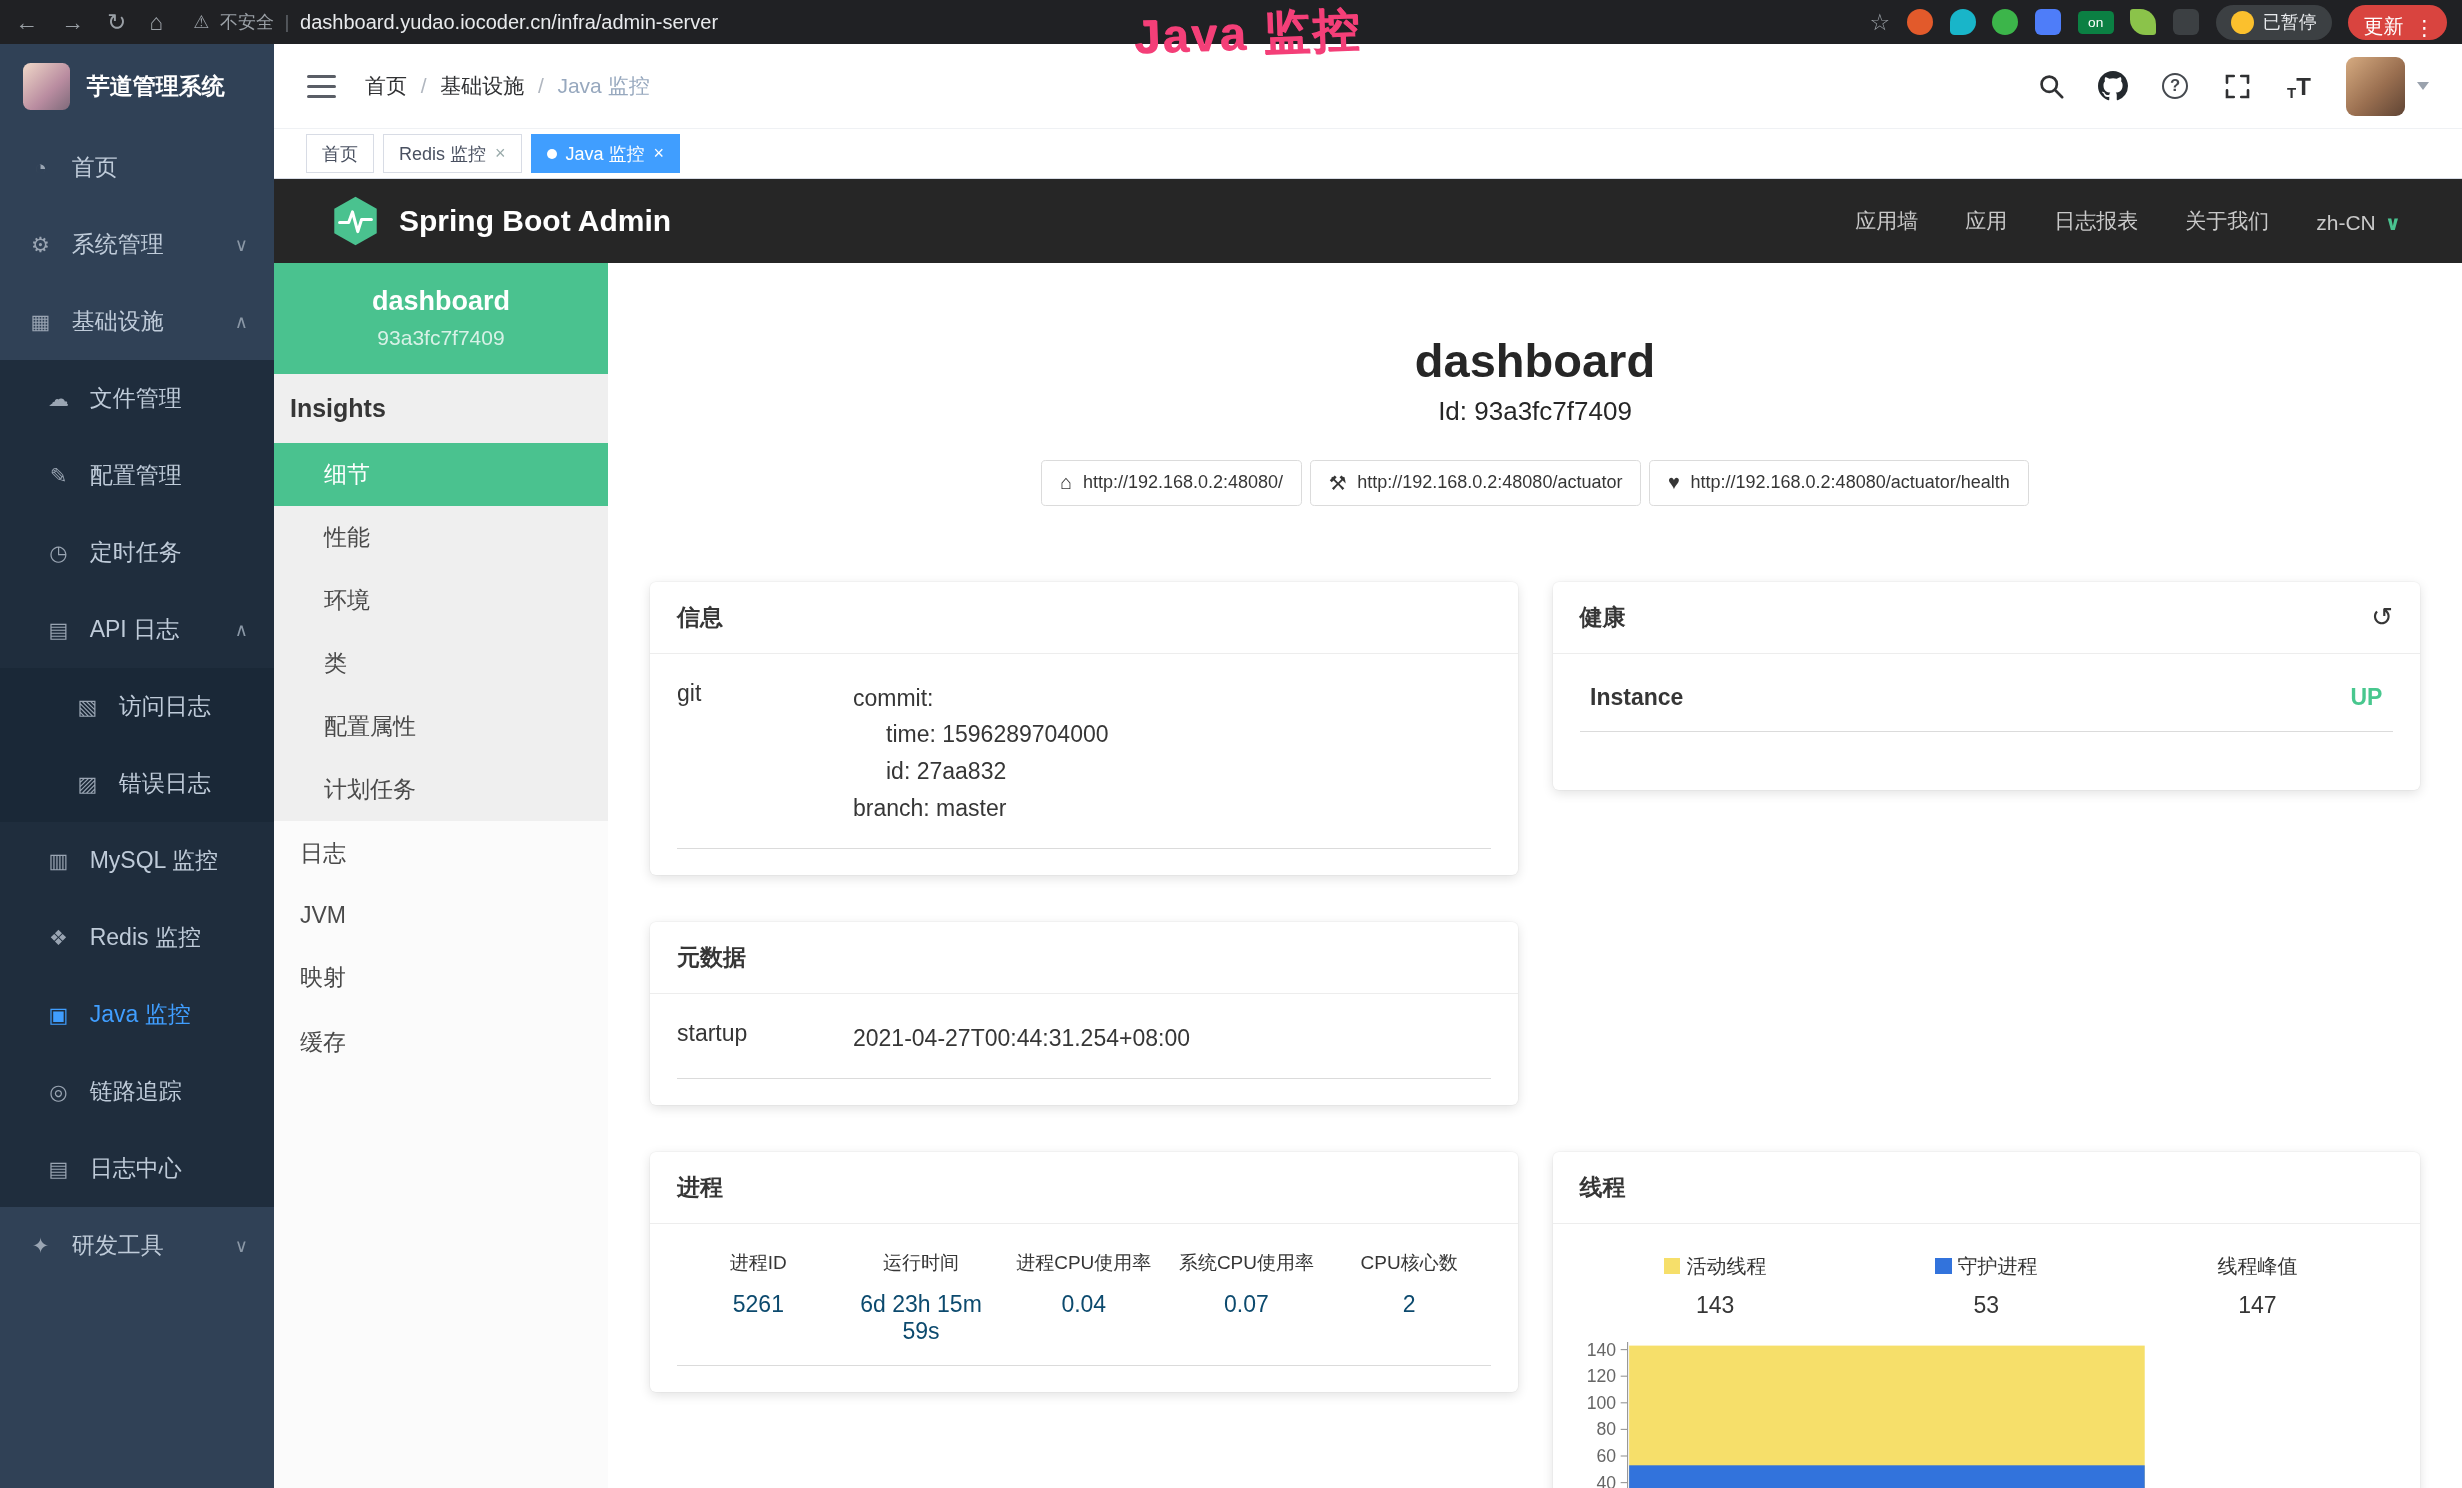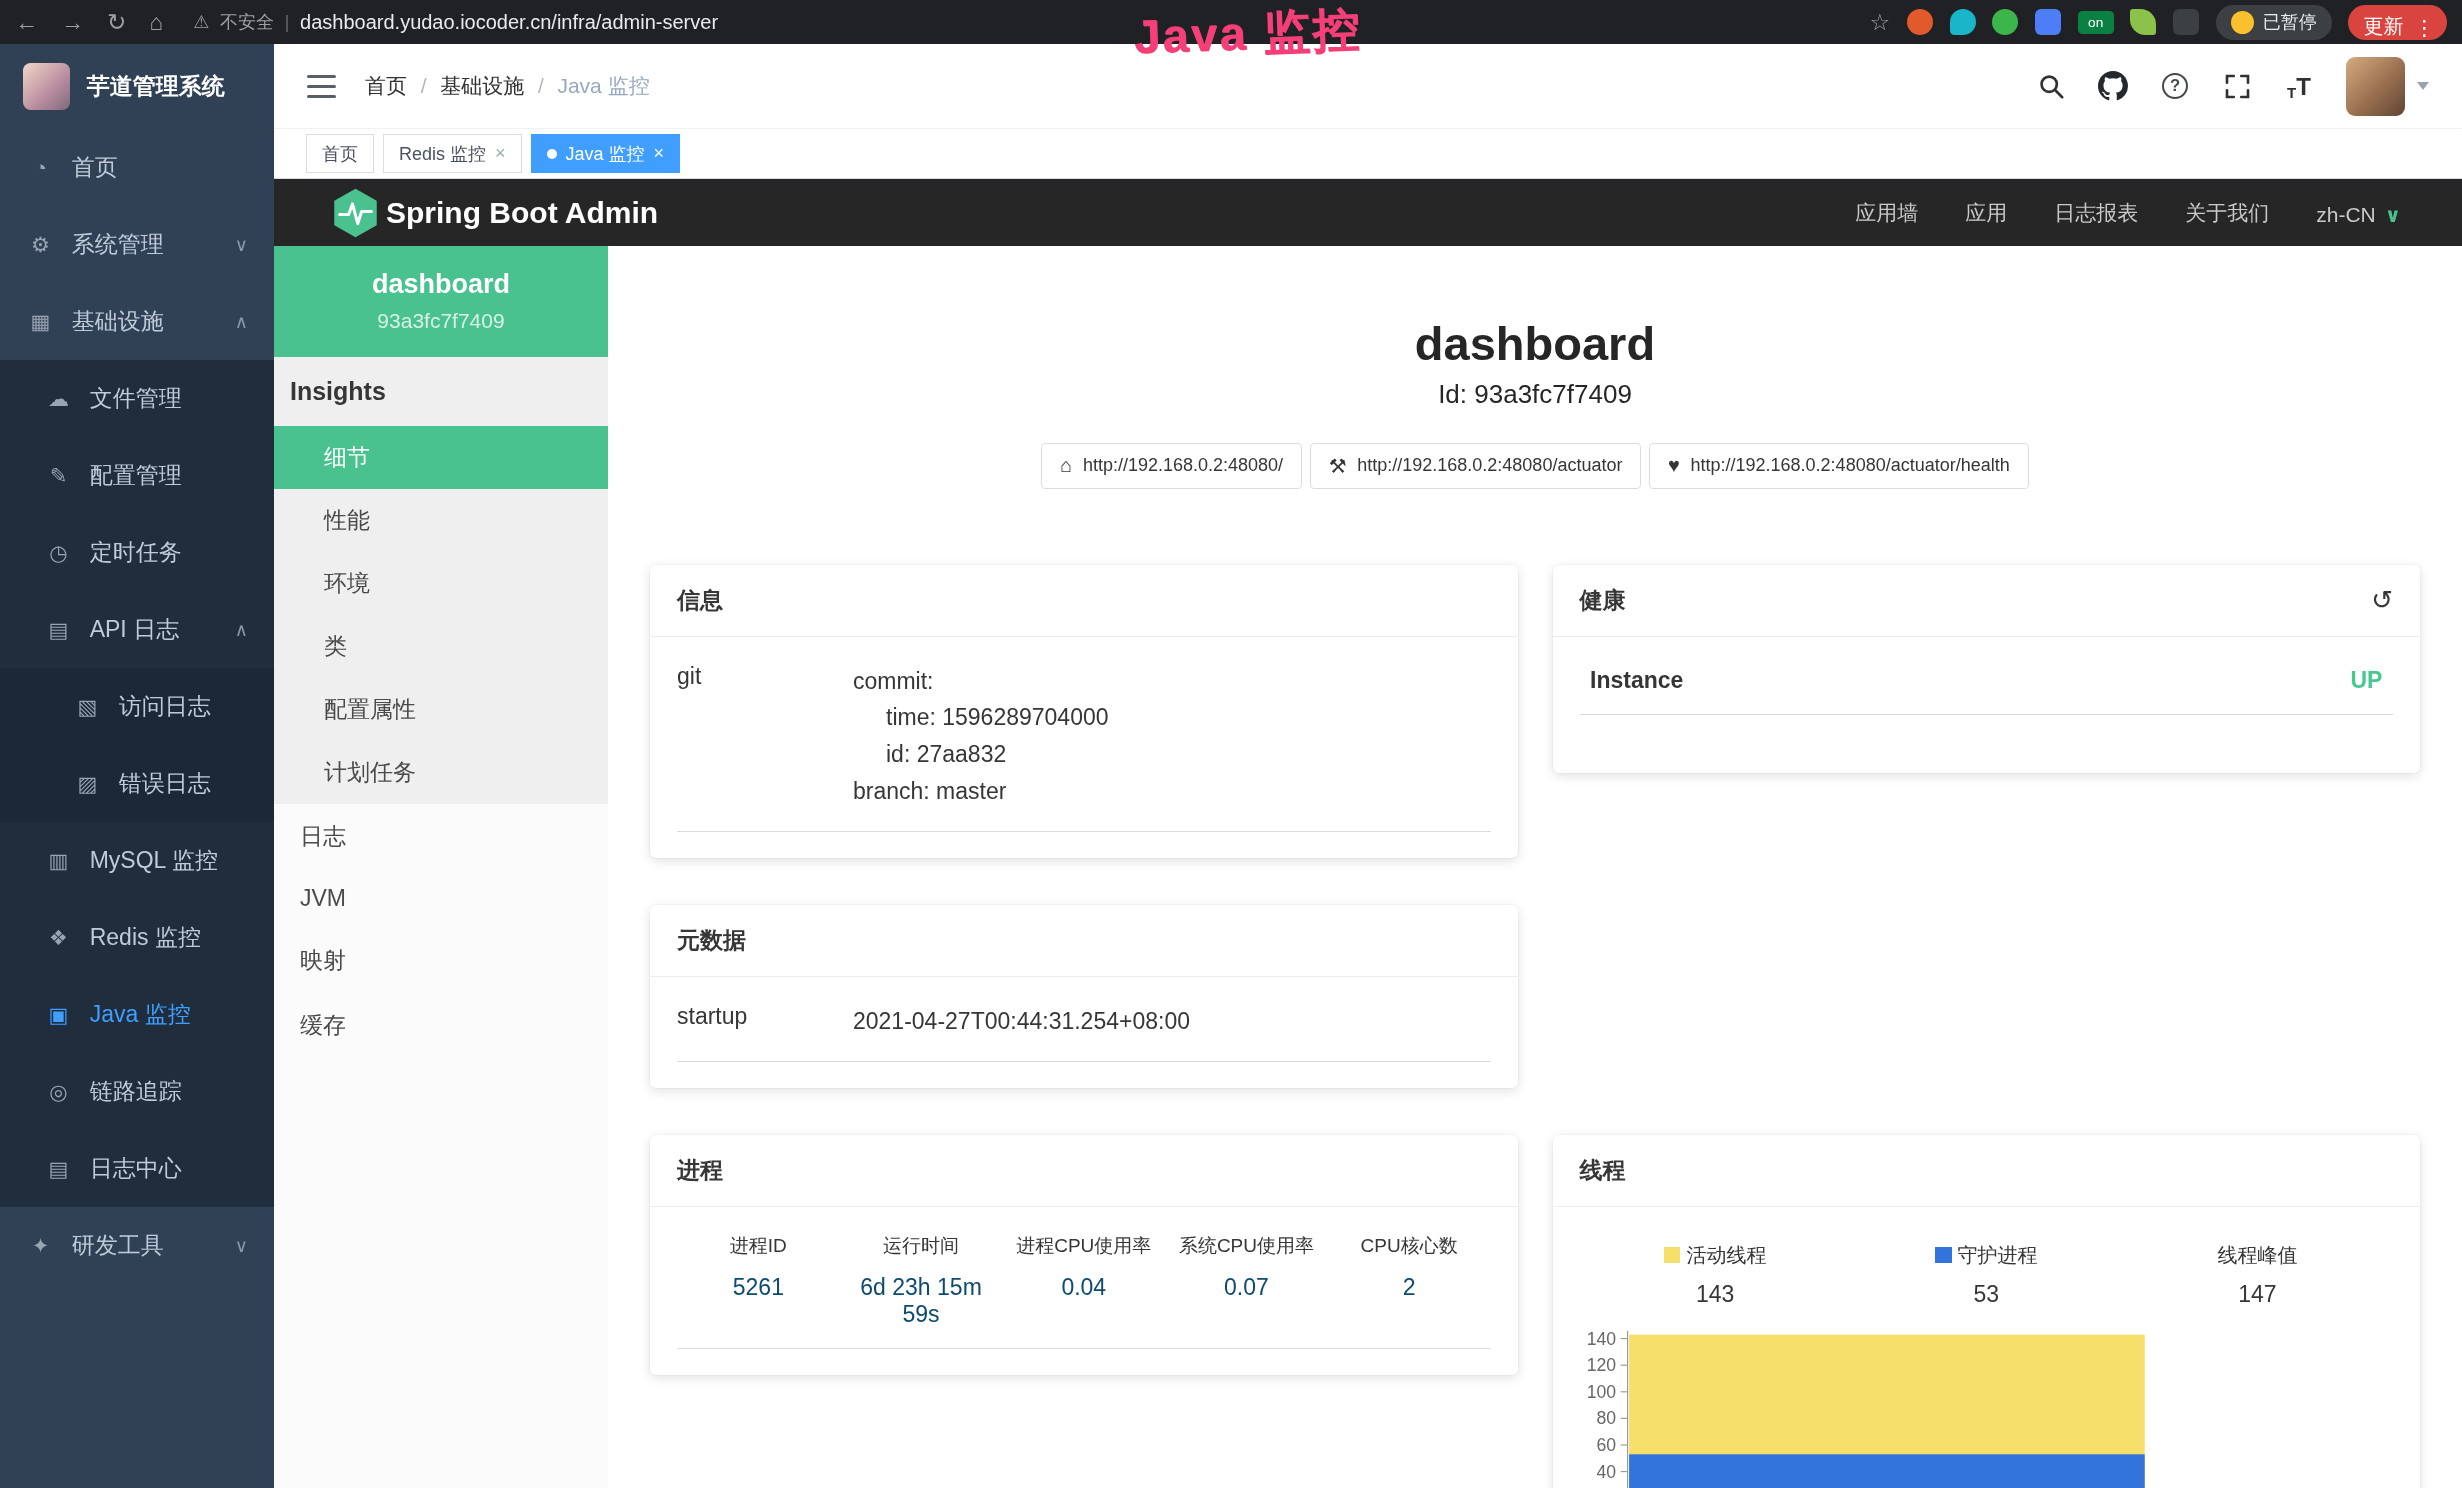--- a/index.html
+++ b/index.html
@@ -73,21 +73,21 @@
   .tabbar{height:50px;background:#fff;display:flex;align-items:center;gap:9px;padding:0 32px;
       border-bottom:0.8px solid #d8dce5;box-shadow:0 1.5px 4.6px rgba(0,0,0,.04)}
   .tab{height:39px;display:flex;align-items:center;gap:9px;padding:0 15px;border:0.8px solid #d8dce5;
       font-size:18px;color:#495060;background:#fff;cursor:pointer}
   .tab .x{font-size:18px;color:#9aa}
   .tab.active{background:var(--blue,#409eff);border-color:var(--blue,#409eff);color:#fff}
   .tab.active .x{color:#fff}
   .tab .dot{width:10px;height:10px;border-radius:50%;background:#fff;display:inline-block}
 
   
-  .sbahead{height:67px;background:#262626;display:flex;align-items:center;padding:0 61px 0 58px;gap:7px;flex-shrink:0}
+  .sbahead{height:84px;background:#262626;display:flex;align-items:center;padding:0 61px 0 58px;gap:20px;flex-shrink:0}
   .sba-title{color:#fff;font-size:30px;font-weight:700}
   .sbanav{margin-left:auto;display:flex;align-items:flex-end;gap:47px;font-size:21px;color:#c9c9c9}
   .sbanav .lang{display:flex;align-items:center;gap:9px}
   .sbanav .lchev{color:var(--accent,#4ac28f);font-size:20px;font-weight:700}
 
   .sbabody{flex:1;display:flex;min-height:0}
   .sbaside{width:334px;background:#fbfbfb;flex-shrink:0}
   .inst{background:var(--accent,#4ac28f);color:#fff;text-align:center;padding:23px 15px 24px}
   .inst .name{font-size:27px;font-weight:700}
   .inst .iid{font-size:21px;opacity:.78;margin-top:9px}
@@ -120,21 +120,21 @@
   .hrow{display:flex;justify-content:space-between;align-items:center;border-bottom:0.8px solid #dbdbdb;
       padding:0 10.6px 20px 10.6px}
   .hrow .hk{font-size:23px;font-weight:600;color:#363636}
   .hrow .up{font-size:23px;font-weight:700;color:var(--up,#48c78e)}
 
   .pcols{display:flex;border-bottom:0.8px solid #dbdbdb;padding-bottom:20px}
   .pcol{flex:1;text-align:center}
   .pcol .pl{font-size:19px;color:#363636;margin-bottom:15px}
   .pcol .pv{font-size:23px;color:#0c4a6e}
 
-  .legend{display:flex;margin-top:9px}
+  .legend{display:flex;margin-top:3px}
   .lcol{flex:1;text-align:center}
   .llabel{font-size:20px;color:#363636;display:flex;align-items:center;justify-content:center;gap:6px}
   .lsq{width:16.7px;height:16.7px;display:inline-block}
   .lval{font-size:23px;color:#363636;margin-top:12px}
   .chartwrap{margin-top:23px;height:228px;overflow:hidden}
   .chartwrap svg{display:block}
 </style>
 </head>
 <body>
 

